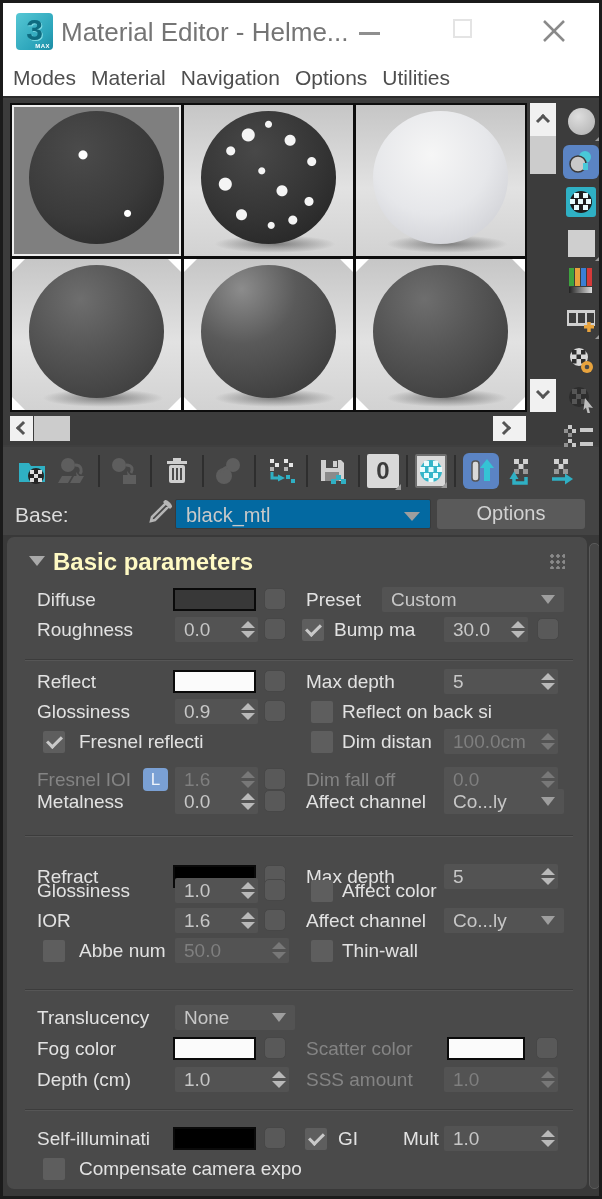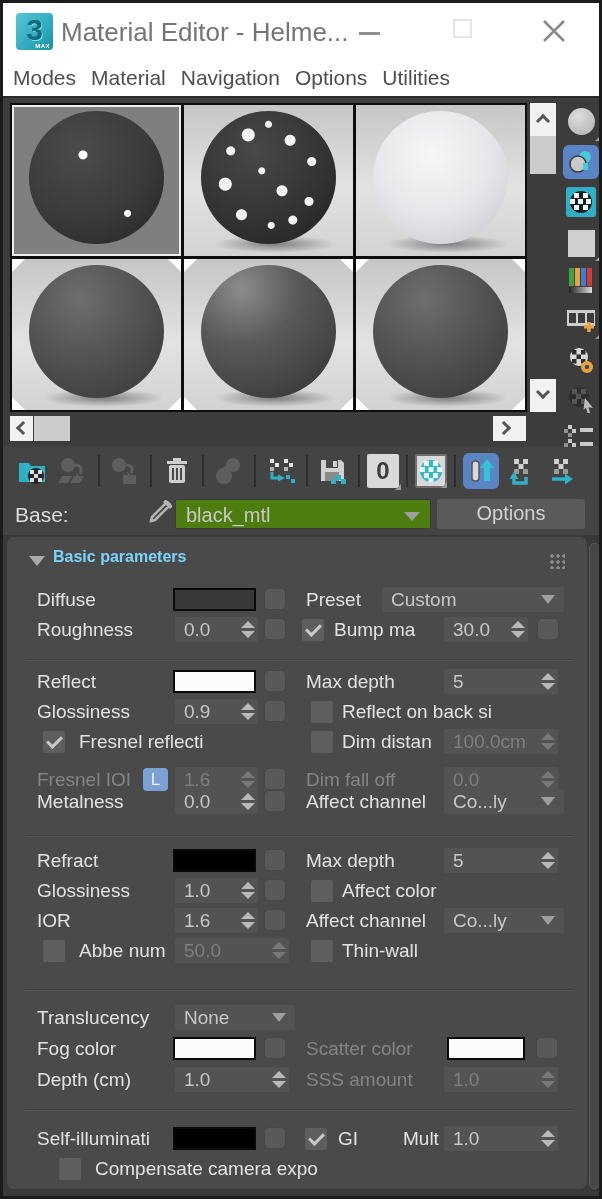--- a/index.html
+++ b/index.html
@@ -99,40 +99,40 @@
           display:flex; align-items:center; justify-content:center; }
   .tbtn.active-blue { background:#5b84c4; }
   .tbtn.lightface { width:32px; height:34px; background:#d9d9d9; border-radius:2px; }
   .tsep { width:2px; height:32px; background:#2e2e2e; margin:0 5px; }
   .matid { font-size:24px; font-weight:bold; color:#3c3c3c; }
 
   
   .baserow { position:absolute; left:0; top:492px; width:596px; height:40px; background:#444444; }
   .base-label { position:absolute; left:12px; top:8px; font-size:21px; color:#dcdcdc; }
   .dropper { position:absolute; left:138px; top:4px; }
-  .mtl-dd { position:absolute; left:172px; top:4px; width:256px; height:30px; background:#4d7c0f;
+  .mtl-dd { position:absolute; left:172px; top:4px; width:256px; height:30px; background:#0369a1;
             border:1px solid #3a3a3a; border-radius:2px; }
   .mtl-dd .txt { position:absolute; left:10px; top:4px; font-size:20px; color:#c9c9c9; }
   .dd-arrow { position:absolute; right:10px; top:12px; width:0; height:0;
               border-left:8px solid transparent; border-right:8px solid transparent;
               border-top:9px solid #9e9e9e; }
   .vray-btn { position:absolute; left:434px; top:4px; width:148px; height:30px; background:#5a5a5a;
               border-radius:3px; text-align:center; font-size:20px; color:#d2d2d2; line-height:29px; }
 
   
   .panelback { position:absolute; left:0; top:532px; width:596px; height:667px; background:#393939; }
   .panel { position:absolute; left:4px; top:534px; width:580px; height:652px; background:#4a4a4a;
            border-radius:7px; }
   .pscroll { position:absolute; left:586px; top:540px; width:11px; height:646px;
              border:1px solid #5a5a5a; border-radius:5px; background:#464646; }
   .rollhead { position:absolute; left:0; top:10px; width:100%; height:28px; }
   .rolltri { position:absolute; left:22px; top:9px; width:0; height:0;
              border-left:8px solid transparent; border-right:8px solid transparent;
              border-top:10px solid #a9a9a9; }
-  .rolltitle { position:absolute; left:46px; top:1px; font-size:16px; font-weight:bold; color:#7dd3fc; }
+  .rolltitle { position:absolute; left:46px; top:1px; font-size:24px; font-weight:bold; color:#fef9c3; }
   .draghandle { position:absolute; right:22px; top:6px; width:16px; height:16px;
       background-image:radial-gradient(circle 1.6px, #8a8a8a 1.5px, transparent 2px);
       background-size:6px 6px; }
 
   .prow { position:absolute; left:0; width:100%; height:30px; }
   .lbl { position:absolute; top:4px; font-size:19px; color:#e2e2e2; white-space:nowrap; }
   .lbl.dim, .dimtxt { color:#848484; }
   .l-main { left:30px; }
   .l-ind  { left:72px; }
   .r-main { left:299px; }
@@ -643,21 +643,21 @@
       <span class="mapbtn m-l"></span>
       <span class="lbl r-main">Affect channel</span>
       <span class="fld" style="left:437px; width:120px;">
           <span class="val">Co...ly</span>
           <span class="ddtri"></span>
         </span>
     </div>
 
     <div class="psep" style="top:298px;"></div>
 
-    <div class="prow" style="top:309px;">
+    <div class="prow" style="top:325px;">
       <span class="lbl l-main">Refract</span>
       <span class="swatch sw-l sw-black"></span>
       <span class="mapbtn m-l"></span>
       <span class="lbl r-main">Max depth</span>
       <span class="fld f-r">
           <span class="val">5</span>
           <span class="spn">
             <i class="up"></i>
             <i class="dn"></i>
           </span>
@@ -758,19 +758,19 @@
       <span class="lbl" style="left:396px;">Mult</span>
       <span class="fld f-r">
           <span class="val">1.0</span>
           <span class="spn">
             <i class="up"></i>
             <i class="dn"></i>
           </span>
         </span>
     </div>
 
-    <div class="prow" style="top:617px;margin-left:16px;">
+    <div class="prow" style="top:617px;">
       <span class="cb c-lind"></span>
       <span class="lbl l-ind">Compensate camera expo</span>
     </div>
 
   </div>
 </div>
 
 </body></html>

